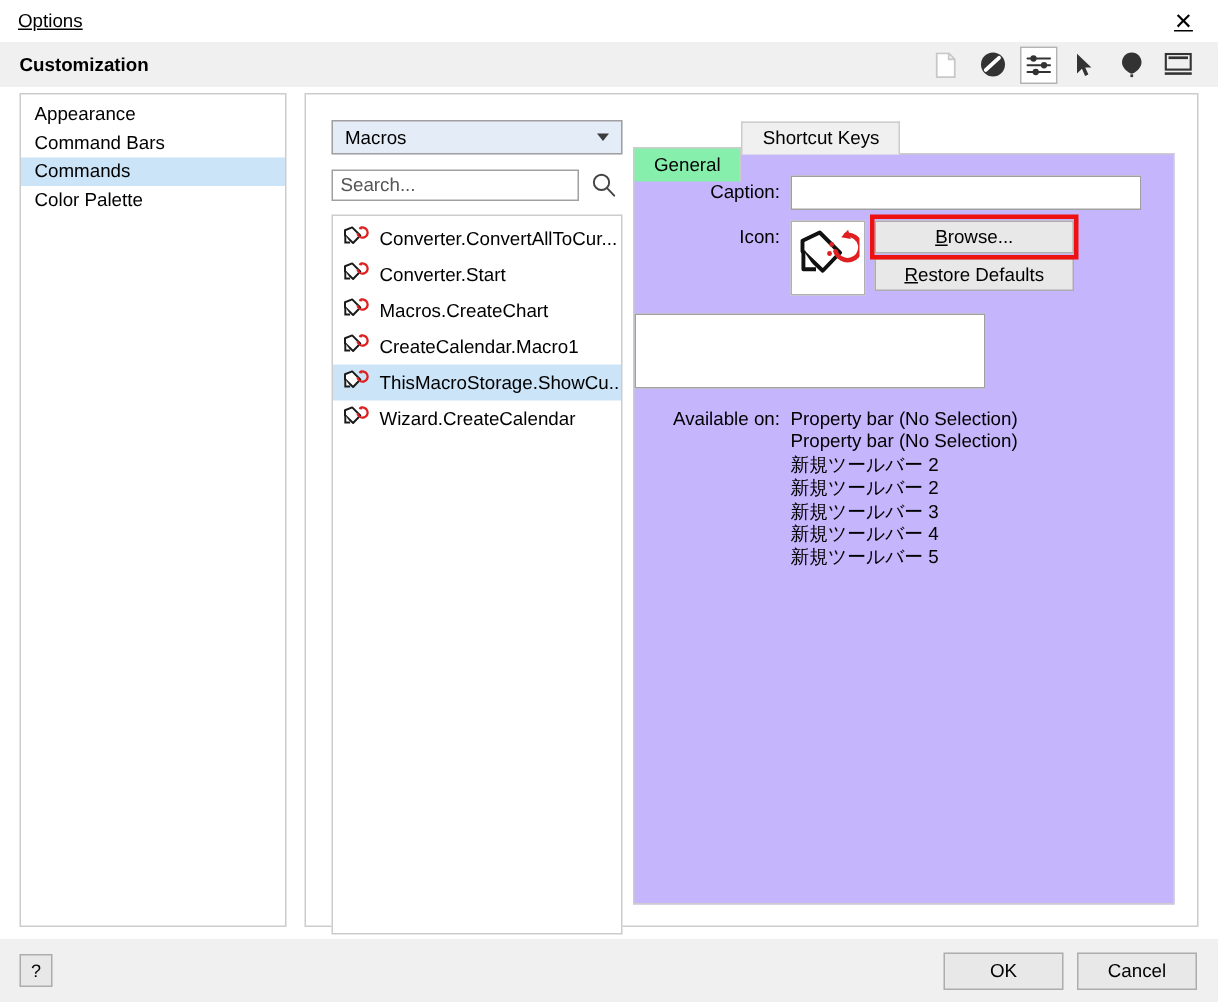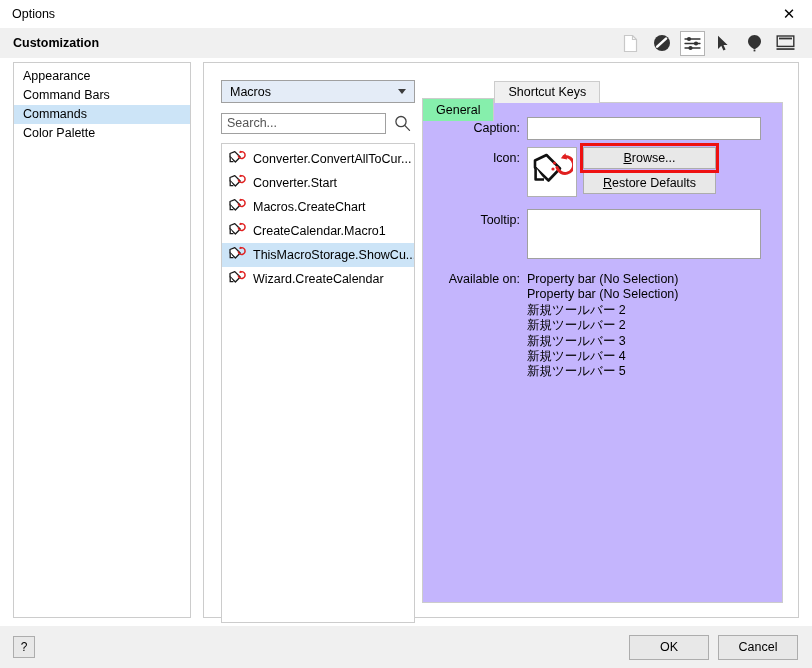--- a/index.html
+++ b/index.html
@@ -19,20 +19,21 @@
 
   
   .titlebar {
     height: 28px;
     background: #ffffff;
     display: flex;
     align-items: center;
     justify-content: space-between;
     padding-left: 12px;
     box-sizing: border-box;
+    text-decoration: underline;
   }
   .titlebar-title {
     font-size: 12.5px;
     color: #000000;
   }
   .close-btn {
     width: 46px;
     height: 28px;
     display: flex;
     align-items: center;
@@ -576,21 +577,20 @@
             </svg>
           </div>
           <div class="icon-btn-col">
             <div class="gray-button"><u>B</u>rowse...</div>
             <div class="gray-button"><u>R</u>estore Defaults</div>
             <div class="red-highlight"></div>
           </div>
         </div>
 
         <div class="field-row" style="margin-top:12px;">
-          <div class="field-label">Tooltip:</div>
           <textarea class="tooltip-area" style=""></textarea>
         </div>
 
         <div class="avail-row">
           <div class="field-label" style="line-height:15.4px;">Available on:</div>
           <div class="avail-list">
             <div class="avail-item">Property bar (No Selection)</div>
             <div class="avail-item">Property bar (No Selection)</div>
             <div class="avail-item">新規ツールバー 2</div>
             <div class="avail-item">新規ツールバー 2</div>

